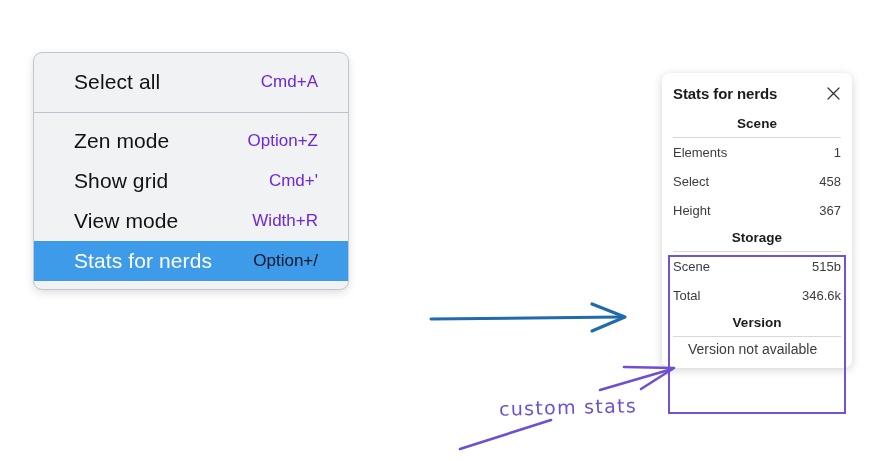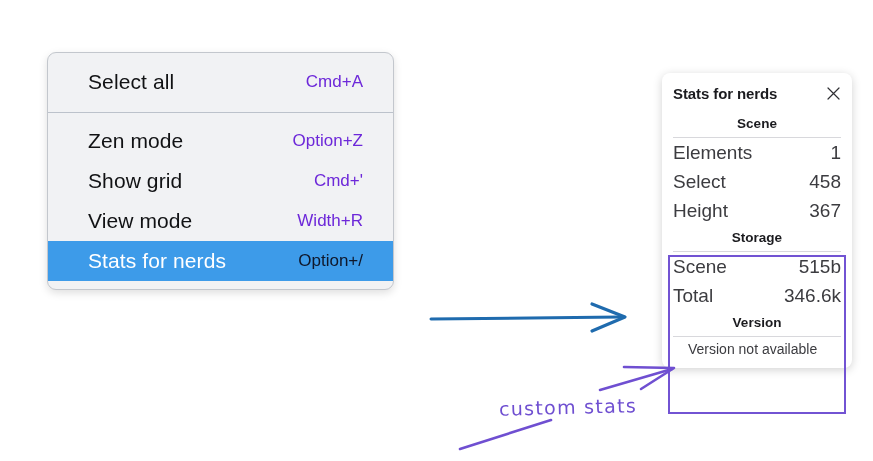--- a/index.html
+++ b/index.html
@@ -12,23 +12,23 @@
     height: 461px;
     position: relative;
     overflow: hidden;
     font-family: "Liberation Sans", sans-serif;
     -webkit-font-smoothing: antialiased;
   }
 
   
   #context-menu {
     position: absolute;
-    left: 47px;
+    left: 33px;
     top: 52px;
-    width: 347px;
+    width: 316px;
     background: #f1f2f4;
     border: 1px solid #c3c7cd;
     border-radius: 9px;
     box-shadow: 0 3px 9px rgba(0,0,0,0.13);
     overflow: hidden;
     box-sizing: border-box;
   }
   .menu-group {
     padding: 8px 0;
   }
@@ -115,21 +115,21 @@
     height: 1px;
     background: #d8d8dc;
     margin: 0 11px;
   }
   .stat-row {
     display: flex;
     align-items: center;
     justify-content: space-between;
     padding: 0 11px;
     height: 29px;
-    font-size: 19px;
+    font-size: 13px;
     color: #3c3c40;
   }
   .stat-row .k { white-space: nowrap; }
   .stat-row .v { white-space: nowrap; }
   .version-line {
     padding: 4px 11px 2px 26px;
     font-size: 14px;
     color: #3c3c40;
     white-space: nowrap;
   }

